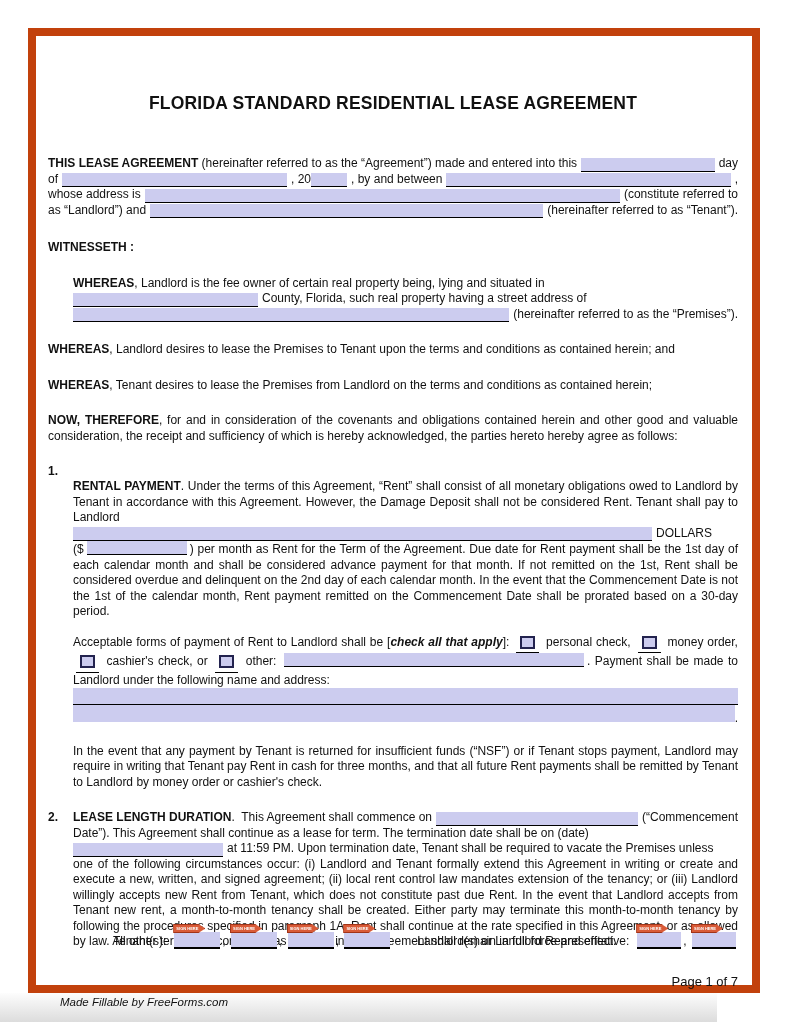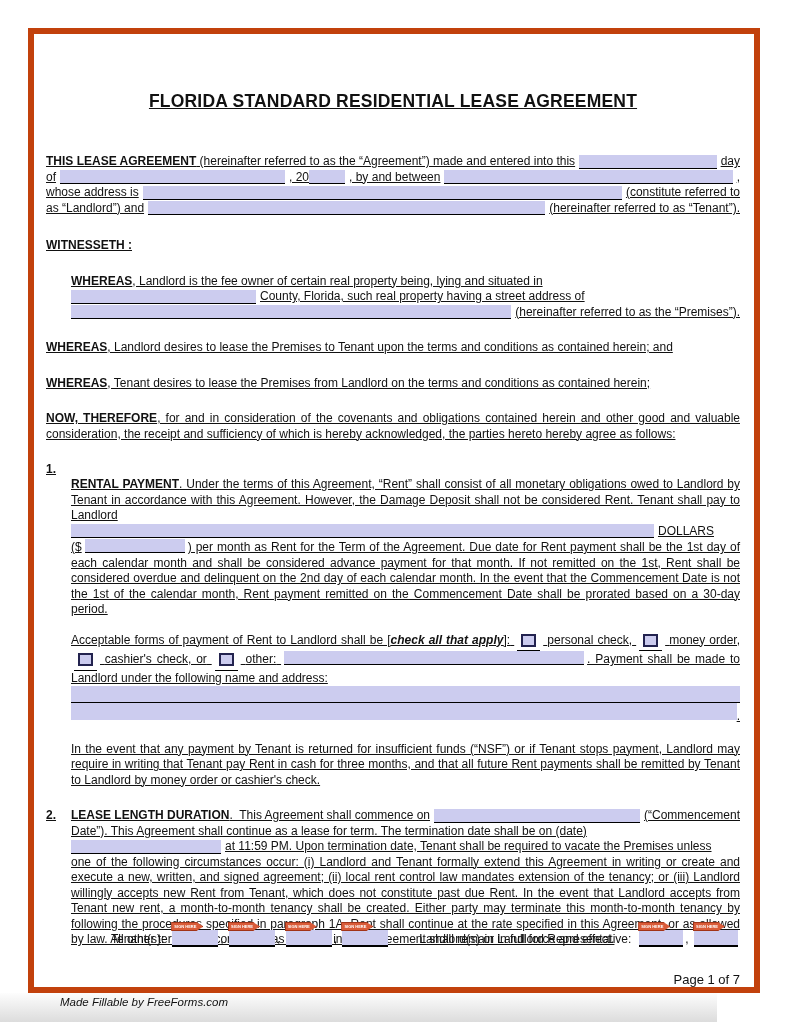--- a/index.html
+++ b/index.html
@@ -3,40 +3,40 @@
 <meta charset="utf-8">
 <style>
   * { margin:0; padding:0; box-sizing:border-box; }
   html,body { width:788px; background:#ffffff; font-family:"Liberation Sans", sans-serif; color:#111; }
   body { height:1024px; overflow:hidden; }
 
   .page {
     position:relative;
     width:732px; height:965px;
     margin:28px 0 0 28px;
-    border:6px solid #c2410c;
+    border:8px solid #c2410c;
     background:#fff;
     padding:56px 14px 0 12px;
-    font-size:12px; line-height:15.5px;text-decoration:underline;
+    font-size:12px; line-height:15.5px;
   }
 
   h1.doc-title {
     font-size:17.5px; line-height:22px; font-weight:bold;
     text-align:center; letter-spacing:.2px;
     margin:0 0 42px 0;
   }
 
   b, .b { font-weight:bold; }
   .bi { font-weight:bold; font-style:italic; }
 
   p.flow { text-align:justify; margin:15px 0; }
   .tight { margin-top:0; }
 
   
-  .fline { display:flex; align-items:center; }
+  .fline { display:flex; align-items:flex-end; }
   .fline > span { white-space:pre; }
 
   
   .f {
     display:inline-block;
     background:#ccccef;
     border-bottom:1px solid #000;
     height:14px;
     vertical-align:baseline;
   }

